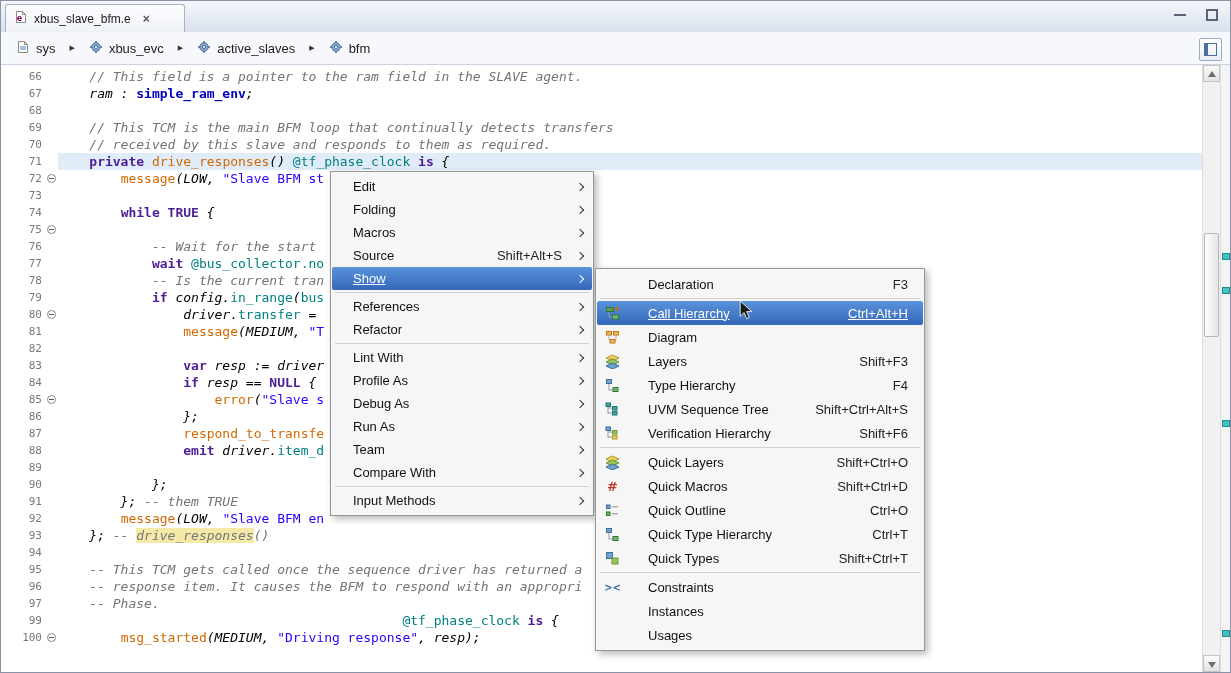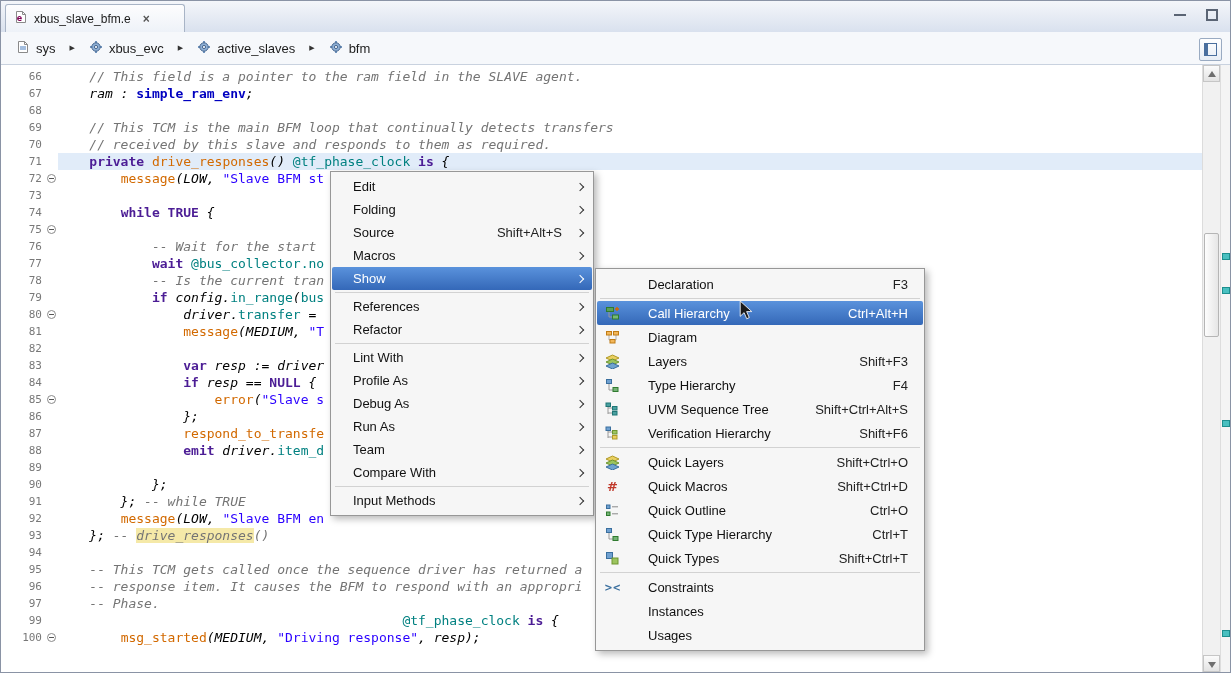--- a/index.html
+++ b/index.html
@@ -58,21 +58,21 @@
   #context-menu{left:329px;top:170px;width:264px;z-index:10;}
   #show-submenu{left:594px;top:267px;width:330px;z-index:11;}
   .mi{display:flex;align-items:center;height:23px;font-size:13px;color:#111;padding:0 2px;border-radius:2px;}
   #show-submenu .mi{height:24px;gap:22px;}
   .mico{flex:none;width:19px;display:flex;align-items:center;justify-content:center;}
   #show-submenu .mico{width:27px;}
   .mlbl{flex:1;white-space:nowrap;}
   .msc{flex:none;color:#222;padding-right:13px;white-space:nowrap;}
   .marrow{flex:none;width:12px;height:12px;position:relative;margin-right:3px;}
   .marrow::before{content:"";position:absolute;left:2px;top:3px;width:5px;height:5px;border-right:1.6px solid #333;border-bottom:1.6px solid #333;transform:rotate(-45deg);}
-  .mi.sel{background:linear-gradient(#5a92dc,#3468b8);color:#fff;}
+  .mi.sel{background:linear-gradient(#5a92dc,#3468b8);color:#fff;text-decoration:underline;}
   .mi.sel .msc{color:#fff;}
   .mi.sel .marrow::before{border-color:#fff;}
   .menu-sep{height:1px;background:#d2d2d2;margin:2px 3px;}
 
   .cursor{position:absolute;left:738px;top:299px;z-index:20;}
 </style>
 </head>
 <body>
 
 <div class="window">
@@ -268,21 +268,21 @@
           <span class="code"></span>
         </div>
         <div class="code-row">
           <span class="ln">90</span>
           <span class="fold"></span>
           <span class="code"><span class="sg-p">            };</span></span>
         </div>
         <div class="code-row">
           <span class="ln">91</span>
           <span class="fold"></span>
-          <span class="code"><span class="sg-p">        }; </span><span class="sg-c">-- while TRUE</span></span>
+          <span class="code"><span class="sg-p">        }; </span><span class="sg-c">-- them TRUE</span></span>
         </div>
         <div class="code-row">
           <span class="ln">92</span>
           <span class="fold"></span>
           <span class="code"><span class="sg-p">        </span><span class="sg-m">message</span><span class="sg-p">(LOW, </span><span class="sg-s">"Slave BFM en</span></span>
         </div>
         <div class="code-row">
           <span class="ln">93</span>
           <span class="fold"></span>
           <span class="code"><span class="sg-p">    }; </span><span class="sg-c">-- </span><span class="sg-y">drive_responses</span><span class="sg-c">()</span></span>
@@ -342,28 +342,28 @@
         <span class="marrow"></span>
       </div>
       <div class="mi">
         <span class="mico"></span>
         <span class="mlbl">Folding</span>
         <span class="msc"></span>
         <span class="marrow"></span>
       </div>
       <div class="mi">
         <span class="mico"></span>
+        <span class="mlbl">Macros</span>
+        <span class="msc"></span>
+        <span class="marrow"></span>
+      </div>
+      <div class="mi">
+        <span class="mico"></span>
         <span class="mlbl">Source</span>
         <span class="msc">Shift+Alt+S</span>
-        <span class="marrow"></span>
-      </div>
-      <div class="mi">
-        <span class="mico"></span>
-        <span class="mlbl">Macros</span>
-        <span class="msc"></span>
         <span class="marrow"></span>
       </div>
       <div class="mi sel">
         <span class="mico"></span>
         <span class="mlbl">Show</span>
         <span class="msc"></span>
         <span class="marrow"></span>
       </div>
       <div class="menu-sep"></div>
       <div class="mi">

